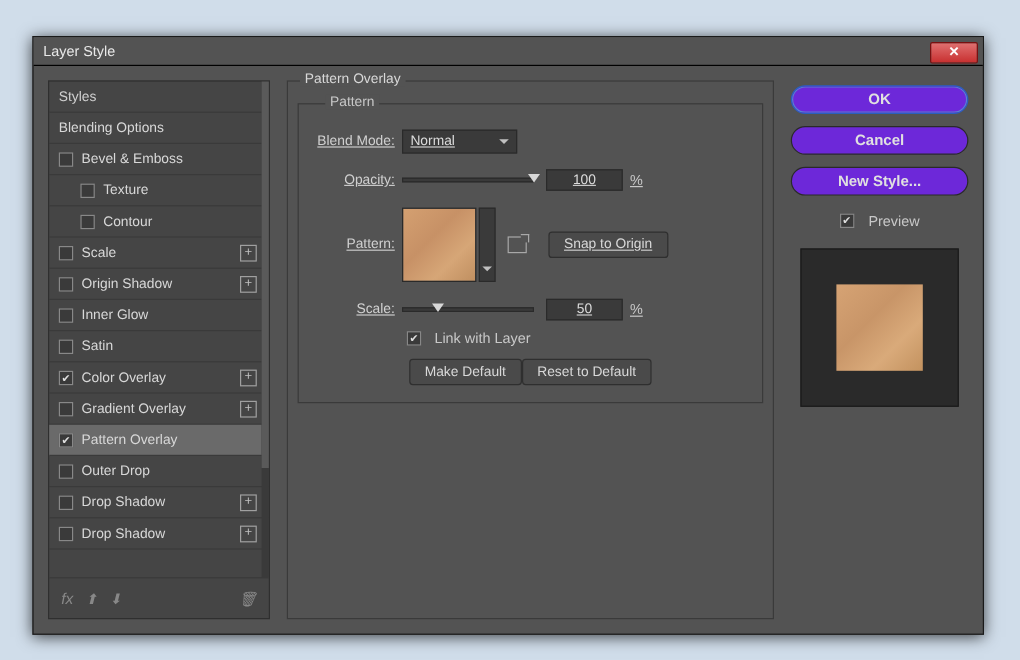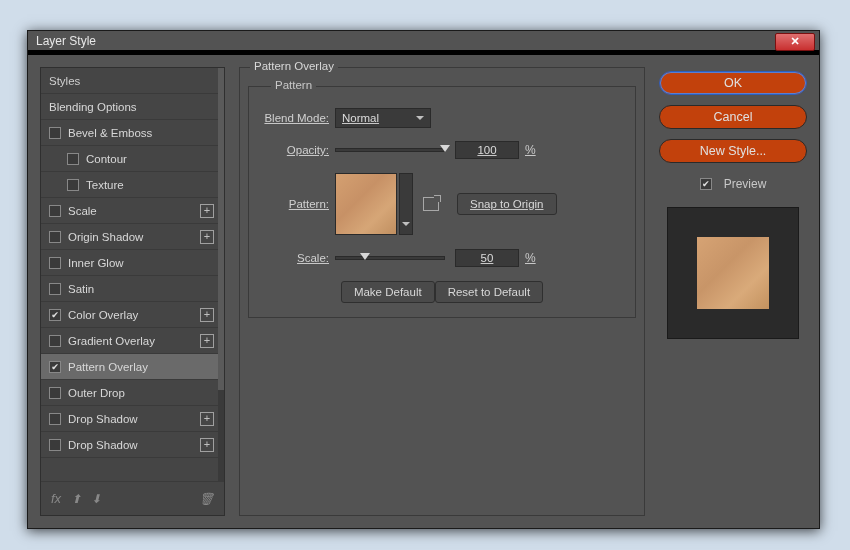--- a/index.html
+++ b/index.html
@@ -17,21 +17,21 @@
     position: absolute;
     left: 27px; top: 30px;
     width: 793px; height: 499px;
     background: #535353;
     border: 1px solid #1a1a1a;
     box-shadow: 0 2px 12px rgba(0,0,0,0.7);
   }
   .titlebar {
     height: 24px;
     background: #535353;
-    border-bottom: 5px solid #000000;
+    border-bottom: 1px solid #000000;
     display: flex; align-items: center;
     padding: 0 0 0 8px;
     color: #e8e8e8;
   }
   .title-text { flex: 1; font-size: 12px; }
   .close-btn {
     width: 40px; height: 18px;
     background: linear-gradient(#e07070,#c83030);
     border: 1px solid #7a1010;
     border-radius: 2px;
@@ -241,24 +241,24 @@
   .right-panel {
     width: 148px;
     display: flex; flex-direction: column; align-items: stretch;
     gap: 10px;
     padding-top: 4px;
   }
   .rbtn {
     height: 24px;
     border-radius: 12px;
     border: 1px solid #2a2a2a;
-    background: #c2410c;
+    background: #6d28d9;
     color: #e0e0e0;
     font-size: 12.5px;
-    display: flex; align-items: center; justify-content: center;
+    display: flex; align-items: center; justify-content: center; font-weight: bold;
   }
   .rbtn.primary {
     border: 1.5px solid #2a5fbf;
     box-shadow: 0 0 0 1px #5a7fd0 inset;
   }
   .preview-row { display: flex; align-items: center; gap: 5px; justify-content: center; margin-top: 4px; }
   .preview-box {
     margin-top: 6px;
     width: 132px; height: 132px;
     background: #2a2a2a;
@@ -290,26 +290,26 @@
       <div class="style-row">
           <span>Blending Options</span>
         </div>
       <div class="style-row">
           <span class="cb"></span>
           <span>Bevel &amp; Emboss</span>
         </div>
       <div class="style-row">
           <span class="indent"></span>
           <span class="cb"></span>
+          <span>Texture</span>
+        </div>
+      <div class="style-row">
+          <span class="indent"></span>
+          <span class="cb"></span>
           <span>Contour</span>
-        </div>
-      <div class="style-row">
-          <span class="indent"></span>
-          <span class="cb"></span>
-          <span>Texture</span>
         </div>
       <div class="style-row">
           <span class="cb"></span>
           <span>Scale</span>
           <span class="plus">+</span>
         </div>
       <div class="style-row">
           <span class="cb"></span>
           <span>Origin Shadow</span>
           <span class="plus">+</span>
@@ -398,20 +398,24 @@
 
         <div class="form-row">
           <span class="form-label">Scale:</span>
           <div class="slider-track">
             <div class="slider-thumb" style="left:24px"></div>
           </div>
           <span class="numbox">50</span>
           <span class="pct">%</span>
         </div>
 
+        <div class="link-row">
+          <span class="cb on"></span>
+          <span style="margin-left:4px">Link with Layer</span>
+        </div>
 
         <div class="btn-row">
           <div class="btn">
               <span>Make Default</span>
             </div>
           <div class="btn">
               <span>Reset to Default</span>
             </div>
         </div>
       </div>

